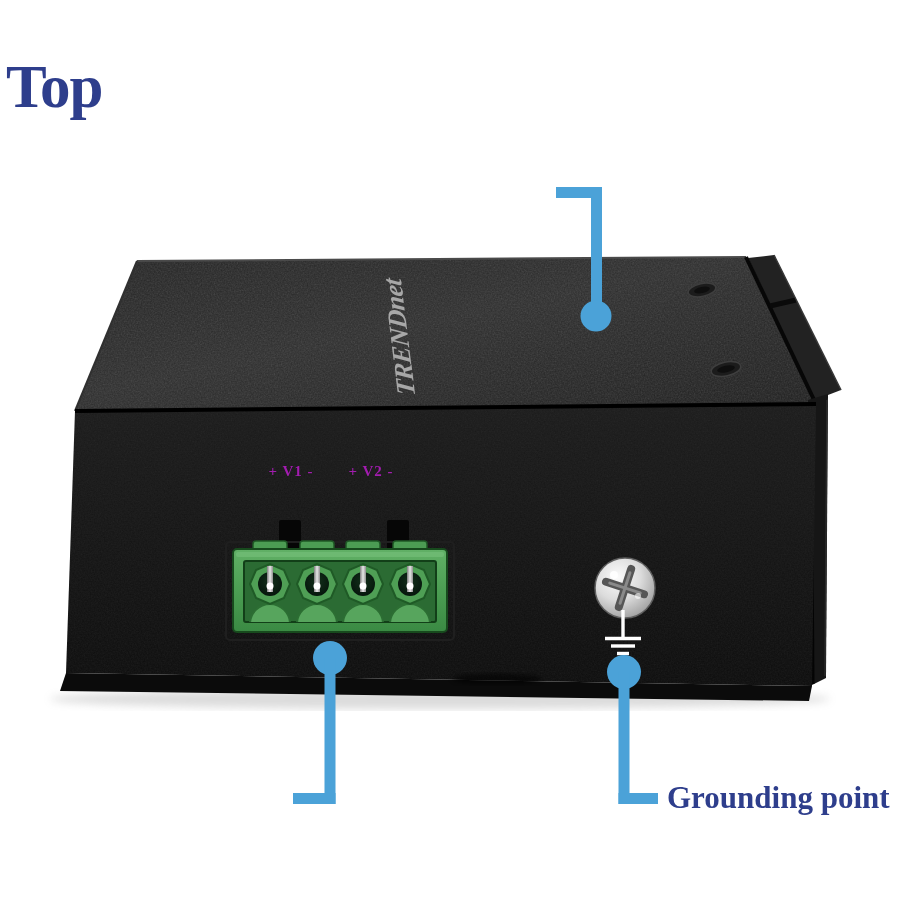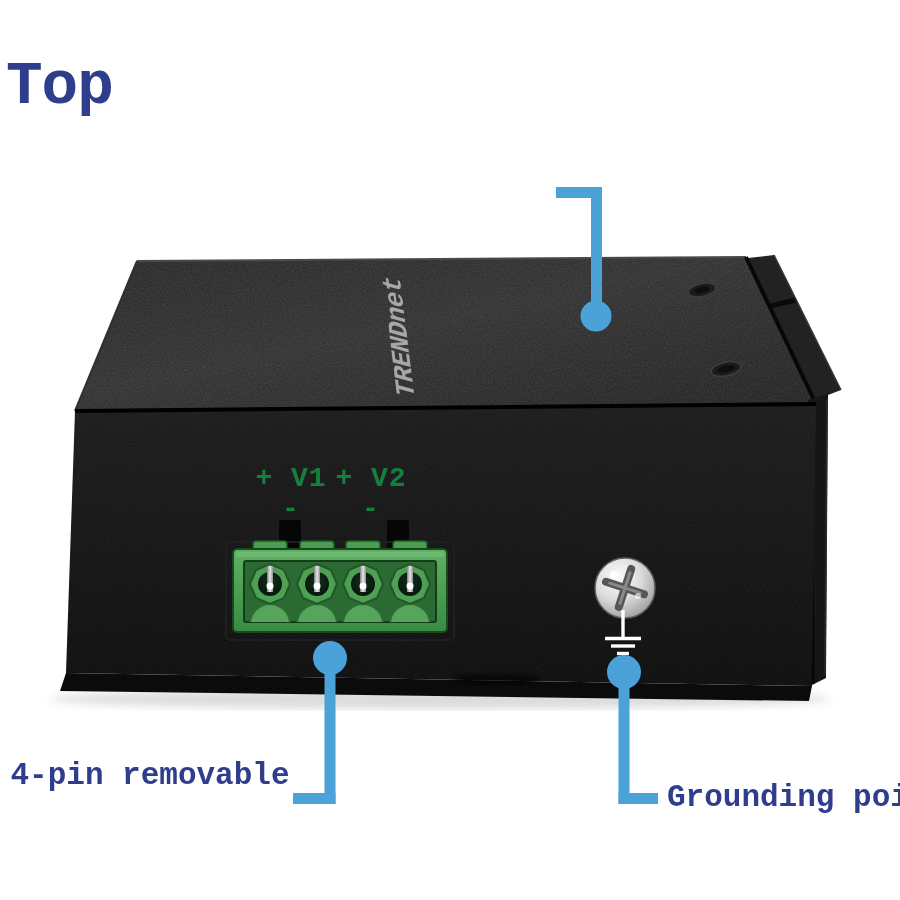--- a/index.html
+++ b/index.html
@@ -4,36 +4,36 @@
 <style>
   :root{
     --label-blue:#2E3E8C;
     --callout-blue:#4BA2D8;
     --terminal-green:#4C9E53;
     --device-black:#141414;
   }
   html,body{margin:0;padding:0;background:#ffffff;}
   .canvas{
     position:relative;width:900px;height:824px;background:#ffffff;overflow:hidden;
-    font-family:Liberation Mono, monospace;
+    font-family:Liberation Serif, serif;
   }
   .canvas svg{position:absolute;left:0;top:0;}
   .title{
     position:absolute;left:6px;top:52px;
     font-size:61px;font-weight:bold;color:var(--label-blue);letter-spacing:-1px;
   }
   .label{
     position:absolute;color:var(--label-blue);
     font-size:31px;font-weight:bold;line-height:40px;white-space:nowrap;
   }
   .label.ip30{left:280px;top:165px;width:265px;text-align:right;}
   .label.terminal{left:0px;top:756px;width:300px;text-align:center;white-space:normal;}
   .label.grounding{left:667px;top:778px;}
   .vlabel{
-    position:absolute;color:#15803d;font-size:28px;font-weight:bold;
+    position:absolute;color:#a21caf;font-size:15px;font-weight:bold;
     letter-spacing:1px;width:80px;text-align:center;top:463px;
   }
   .vlabel.v1{left:251px;}
   .vlabel.v2{left:331px;}
   .brand{
     position:absolute;left:334px;top:322px;width:132px;height:30px;
     transform:rotate(-97deg) skewX(-12deg);transform-origin:50% 50%;
     font-size:26px;font-weight:bold;font-style:italic;color:#aeaeae;
     letter-spacing:-0.5px;text-align:center;opacity:0.95;
   }
@@ -231,18 +231,17 @@
 
   <div class="title">Top</div>
 
   <div class="brand">TRENDnet</div>
 
   <div class="vlabel v1">+ V1 -</div>
   <div class="vlabel v2">+ V2 -</div>
 
 
   <div class="label terminal">
-    <div>4-pin removable</div>
   </div>
 
   <div class="label grounding">Grounding point</div>
 
 </div>
 
 </body></html>

